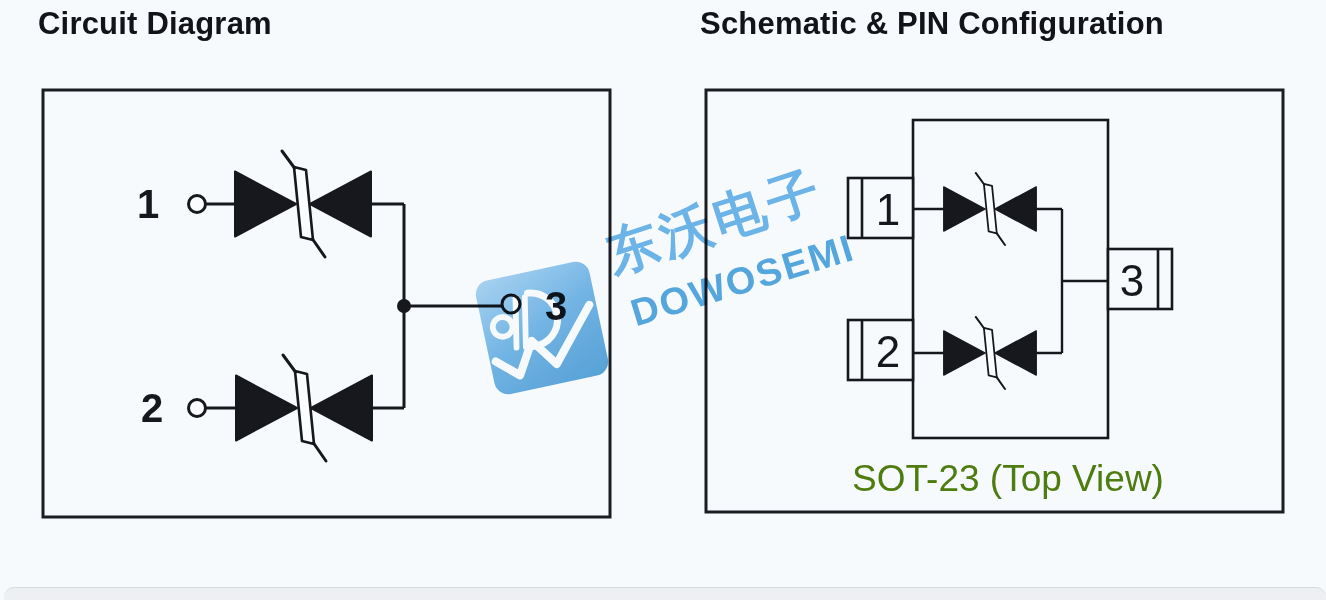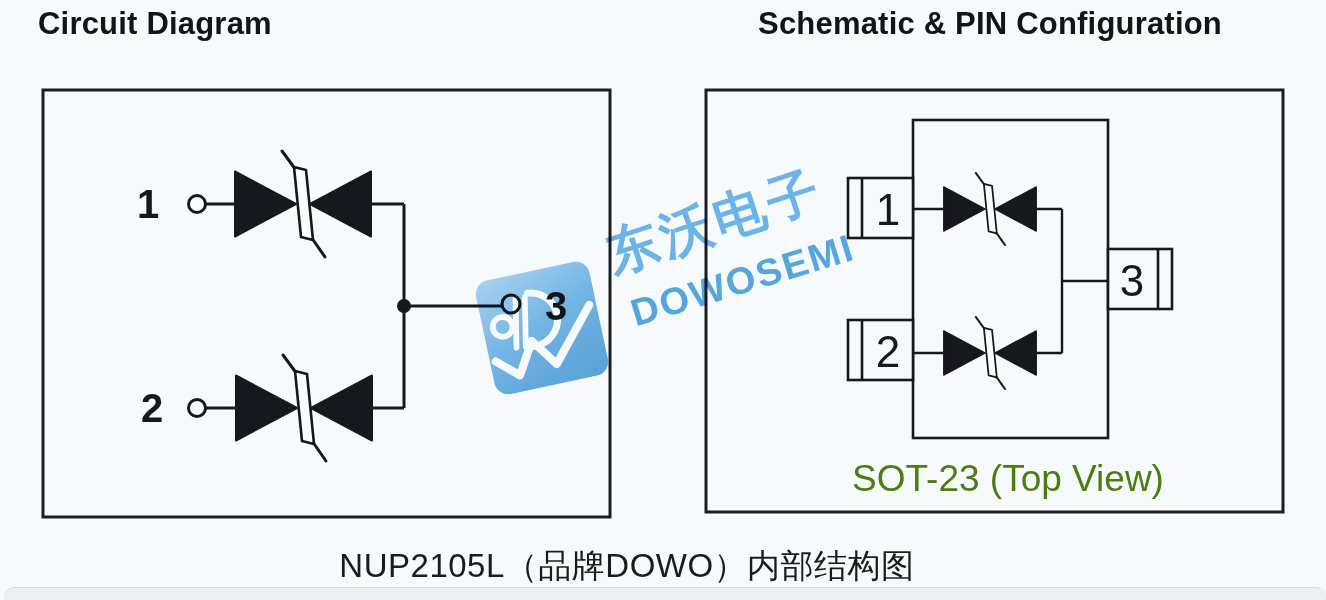--- a/index.html
+++ b/index.html
@@ -7,21 +7,21 @@
     position:relative;width:1326px;height:600px;overflow:hidden;
     background:#f7fafd;
     font-family:"Liberation Sans", sans-serif;
     color:#17181d;
   }
   .abs{position:absolute;}
   .panel-title{
     font-size:31px;font-weight:700;color:#131419;letter-spacing:0.2px;
     white-space:nowrap;
   }
-  .right-title{width:580px;text-align:center;}
+  .right-title{width:580px;text-align:left;}
   .pkg-label{
     width:330px;text-align:center;font-size:37px;font-weight:400;color:#4d7c0f;
   }
   .caption{
     width:620px;text-align:center;font-size:33px;font-weight:500;color:#1a1b20;
     letter-spacing:0.5px;white-space:nowrap;
   }
   #circuit-svg{position:absolute;left:0;top:0;z-index:1;}
   
   .wm-square{
@@ -46,21 +46,20 @@
   }
 </style>
 </head>
 <body>
 
 <div class="canvas">
 
   <div class="abs panel-title" style="left:38px;top:6px;">Circuit Diagram</div>
   <div class="abs panel-title right-title" style="left:700px;top:6px;">Schematic &amp; PIN Configuration</div>
   <div class="abs pkg-label" style="left:843px;top:458px;">SOT-23 (Top View)</div>
-  <div class="abs caption" style="left:317px;top:544px;">NUP2105L（品牌DOWO）内部结构图</div>
 
   <svg id="circuit-svg" width="1326" height="600" viewBox="0 0 1326 600">
     <defs>
       <g id="tvs">
         <path d="M -68 -32.5 L -68 32.5 L -7 0 Z" fill="#17181d" stroke="#17181d" stroke-width="2" stroke-linejoin="round"></path>
         <path d="M 68 -32.5 L 68 32.5 L 7 0 Z" fill="#17181d" stroke="#17181d" stroke-width="2" stroke-linejoin="round"></path>
         <path d="M -9 -37 L 3 -34 L 10 36 L -2 33 Z" fill="#fbfcfe" stroke="#17181d" stroke-width="2.6" stroke-linejoin="round"></path>
         <path d="M -8.5 -36 L -21 -53" stroke="#17181d" stroke-width="3" stroke-linecap="round" fill="none"></path>
         <path d="M 9.5 35 L 22 53" stroke="#17181d" stroke-width="3" stroke-linecap="round" fill="none"></path>
       </g>

